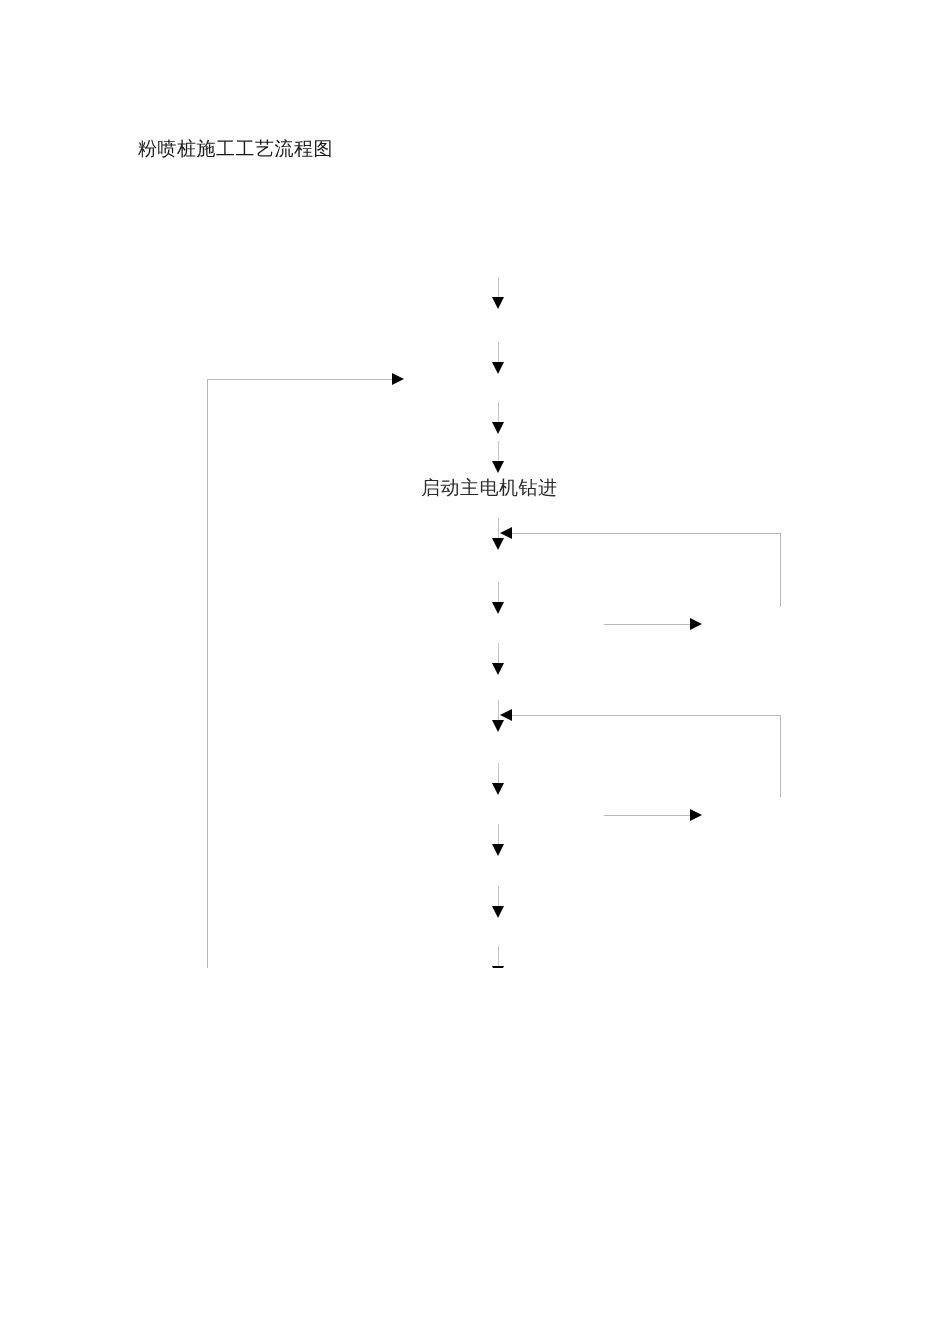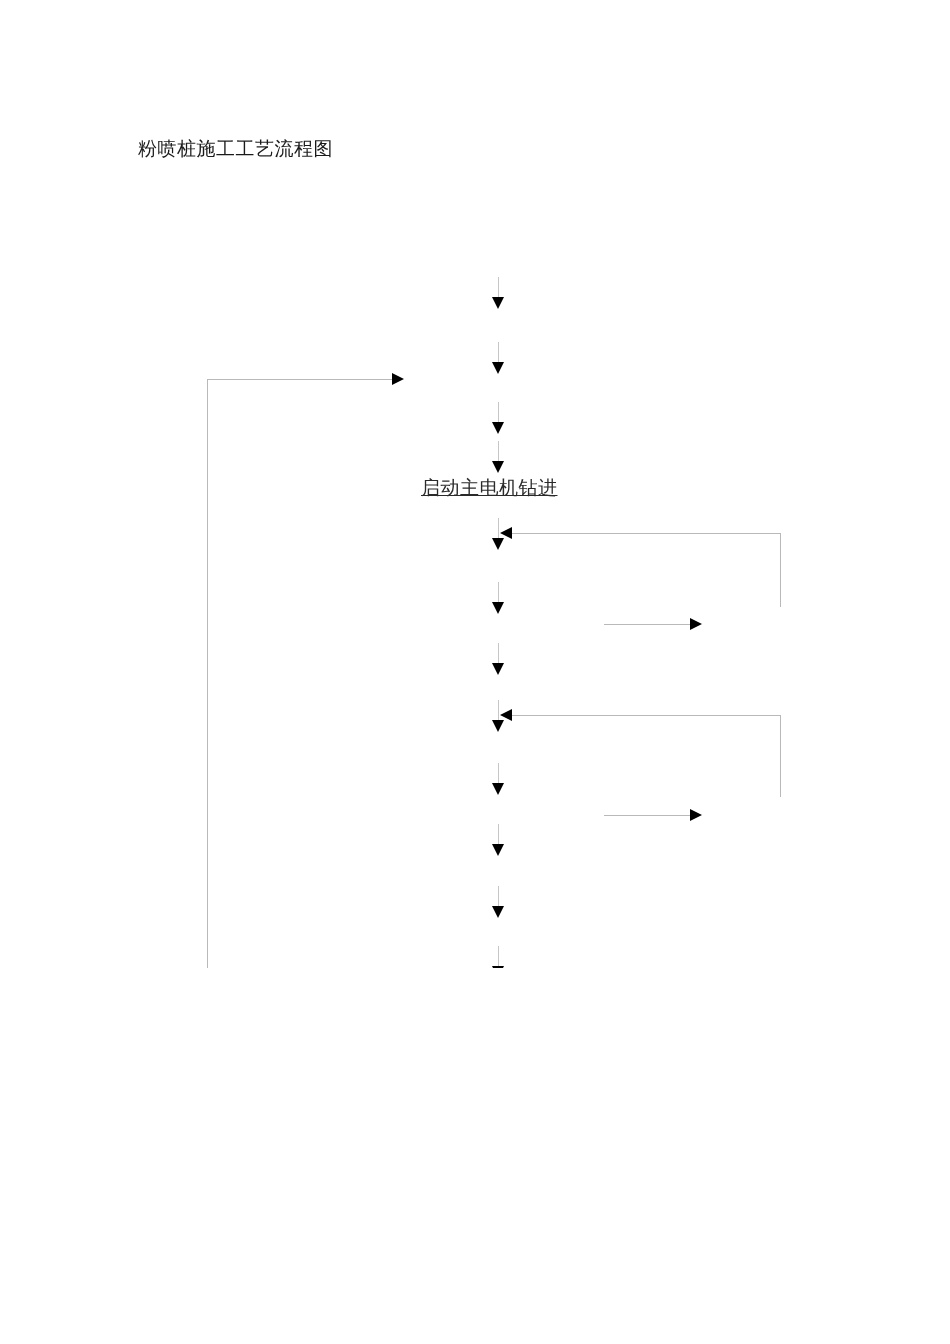--- a/index.html
+++ b/index.html
@@ -92,21 +92,21 @@
 </style>
 </head>
 <body>
 
 <div id="page">
 
   <div id="doc-title">粉喷桩施工工艺流程图</div>
 
   <div id="diagram-canvas"></div>
 
-<div class="node-label" style="left: 421px; top: 474px; color: rgb(42, 42, 42); text-decoration: underline;">启动主电机钻进</div>
+<div class="node-label" style="left: 421px; top: 474px; color: rgb(42, 42, 42);">启动主电机钻进</div>
     <div class="v-arrow" style="left: 492px; top: 277px; height: 32px;">
       <div class="stem" style="height: 20px; background: rgb(198, 198, 198);"></div>
       <div class="head" style="border-top-color: rgb(0, 0, 0);"></div>
     </div>
     <div class="v-arrow" style="left: 492px; top: 342px; height: 32px;">
       <div class="stem" style="height: 20px; background: rgb(198, 198, 198);"></div>
       <div class="head" style="border-top-color: rgb(0, 0, 0);"></div>
     </div>
     <div class="v-arrow" style="left: 492px; top: 402px; height: 32px;">
       <div class="stem" style="height: 20px; background: rgb(198, 198, 198);"></div>

